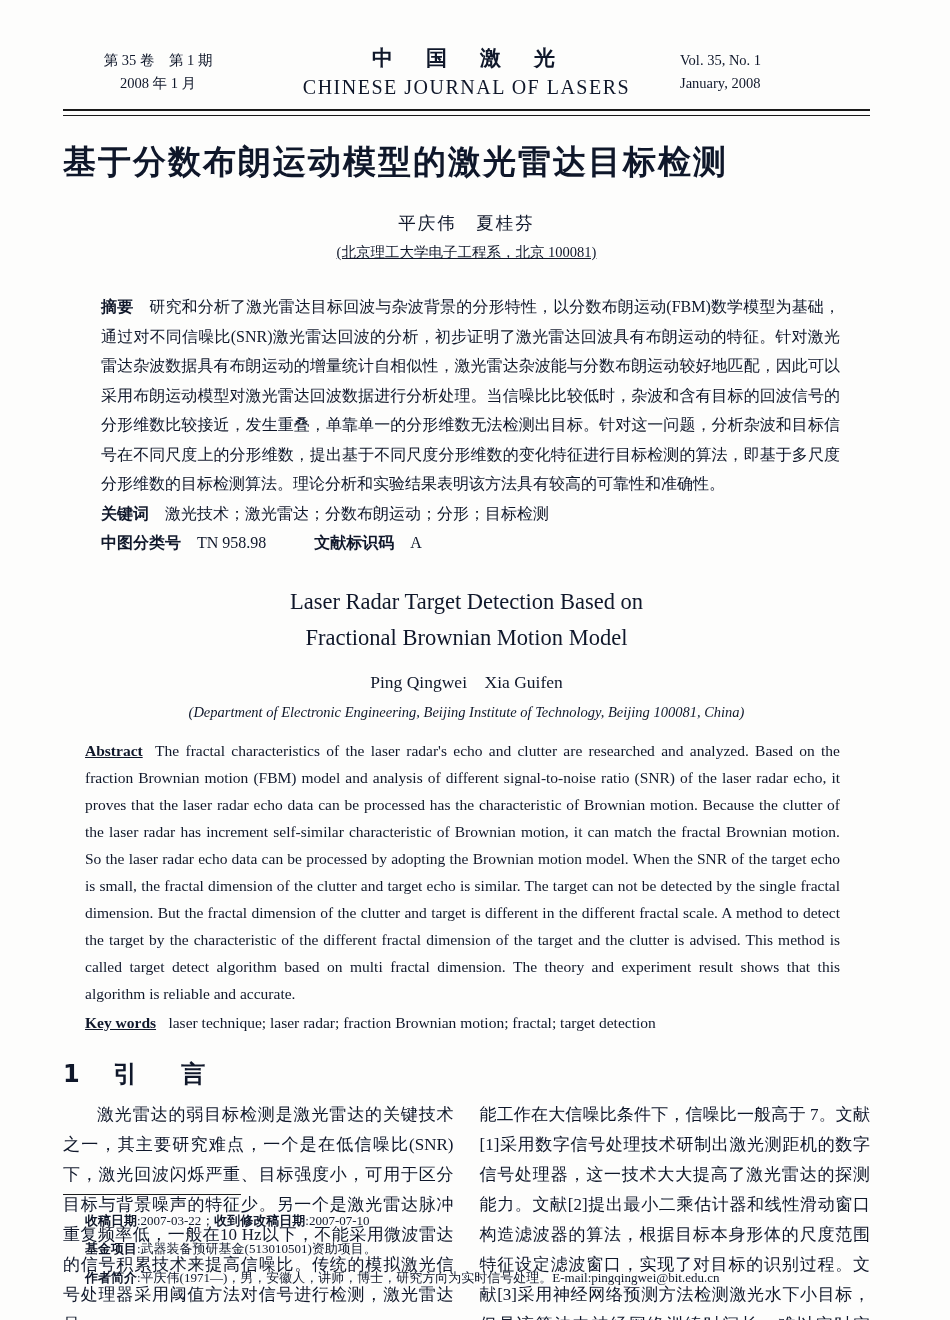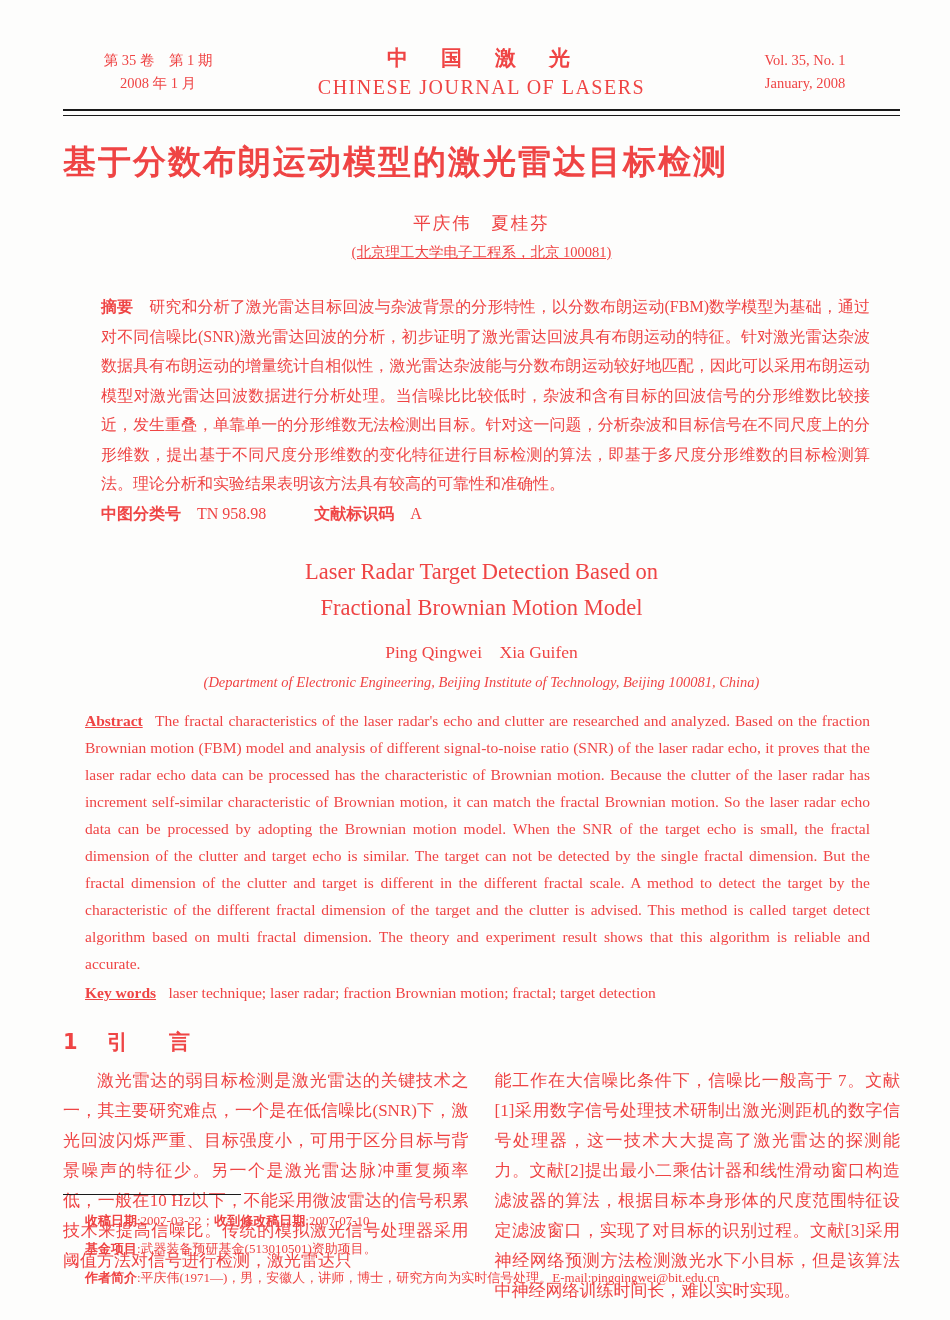--- a/index.html
+++ b/index.html
@@ -1,31 +1,31 @@
 <!DOCTYPE html>
 <html><head>
 <meta charset="utf-8">
 <style>
   html,body{margin:0;padding:0;background:#e9e9e7;}
   .page{
     position:relative;
     width:950px;height:1320px;
     margin:0 auto;
     background:#fdfdfc;
-    color:#ef4444;
+    color:#0f172a;
     font-family:"Liberation Serif","DejaVu Serif",serif;
     box-sizing:border-box;
-    padding:44px 50px 0 63px;
+    padding:44px 80px 0 63px;
     overflow:hidden;
   }
   
   .jheader{display:flex;justify-content:space-between;align-items:center;}
   .jh-left,.jh-right{width:190px;font-size:14.5px;line-height:23px;}
   .jh-left{text-align:center;}
-  .jh-right{text-align:center;}
+  .jh-right{}
   .jh-center{flex:1;text-align:center;}
   .jh-cn{font-size:21px;font-weight:600;letter-spacing:6px;}
   .jh-en{font-size:20px;letter-spacing:1.5px;margin-top:4px;font-family:"Liberation Serif",serif;}
   .double-rule{margin-top:10px;height:4px;border-top:2.5px solid #1a1a1a;border-bottom:1.5px solid #1a1a1a;}
   
   .artnum{margin-top:14px;font-size:15px;font-family:"DejaVu Sans","Liberation Sans",sans-serif;}
   .artnum b{font-weight:bold;}
   .artnum span{font-family:"Liberation Serif",serif;font-size:15.5px;}
   
   .title-cn{margin-top:24px;text-align:left;font-size:33px;font-weight:bold;letter-spacing:2px;
@@ -39,21 +39,21 @@
   .clc .lbl2{font-weight:bold;font-family:"DejaVu Sans","Liberation Sans",sans-serif;}
   .clc .val{margin:0 3em 0 1em;}
   .clc .val2{margin-left:1em;}
   
   .title-en{margin-top:26px;text-align:center;font-size:22.5px;font-weight:normal;line-height:36px;}
   .authors-en{margin-top:14px;text-align:center;font-size:17.5px;}
   .affil-en{margin-top:10px;text-align:center;font-size:14.5px;font-style:italic;}
   .block-en{margin:16px 30px 0 22px;font-size:15.5px;line-height:27px;text-align:justify;}
   .block-en .lbl{font-weight:bold;font-style:normal;margin-right:0.8em;text-decoration:underline;}
   
-  .sec-head{margin:22px 0 10px 0;font-size:21px;font-weight:bold;
+  .sec-head{margin:22px 0 10px 0;font-size:24px;font-weight:bold;
             font-family:"DejaVu Sans","Liberation Sans",sans-serif;}
   .sec-head .num{margin-right:1.4em;}
   .sec-head .ttl{letter-spacing:10px;}
   .cols{display:flex;gap:26px;}
   .col{flex:1;font-size:17px;line-height:30px;text-align:justify;}
   .indent{text-indent:2em;}
   
   .footnote{position:absolute;left:63px;right:50px;bottom:28px;}
   .fn-rule{width:178px;border-top:1.5px solid #1a1a1a;margin-bottom:12px;}
   .fn-lines{padding-left:22px;font-size:13px;line-height:28.5px;}
@@ -80,20 +80,21 @@
   </div>
   <div class="double-rule"></div>
 
 
   <div class="title-cn">基于分数布朗运动模型的激光雷达目标检测</div>
   <div class="authors-cn">平庆伟　夏桂芬</div>
   <div class="affil-cn">(北京理工大学电子工程系，北京 100081)</div>
 
   <div class="block-cn">
     <p style="margin:0;"><span class="lbl">摘要</span><span>研究和分析了激光雷达目标回波与杂波背景的分形特性，以分数布朗运动(FBM)数学模型为基础，通过对不同信噪比(SNR)激光雷达回波的分析，初步证明了激光雷达回波具有布朗运动的特征。针对激光雷达杂波数据具有布朗运动的增量统计自相似性，激光雷达杂波能与分数布朗运动较好地匹配，因此可以采用布朗运动模型对激光雷达回波数据进行分析处理。当信噪比比较低时，杂波和含有目标的回波信号的分形维数比较接近，发生重叠，单靠单一的分形维数无法检测出目标。针对这一问题，分析杂波和目标信号在不同尺度上的分形维数，提出基于不同尺度分形维数的变化特征进行目标检测的算法，即基于多尺度分形维数的目标检测算法。理论分析和实验结果表明该方法具有较高的可靠性和准确性。</span></p>
+    <p class="kline" style="margin:0;"><span class="lbl">关键词</span><span>激光技术；激光雷达；分数布朗运动；分形；目标检测</span></p>
     <p class="kline clc" style="margin:0;"><span class="lbl2">中图分类号</span><span class="val">TN 958.98</span><span class="lbl2">文献标识码</span><span class="val2">A</span></p>
   </div>
 
   <div class="title-en">
     <div>Laser Radar Target Detection Based on</div>
     <div>Fractional Brownian Motion Model</div>
   </div>
   <div class="authors-en">Ping Qingwei　Xia Guifen</div>
   <div class="affil-en">(Department of Electronic Engineering, Beijing Institute of Technology, Beijing 100081, China)</div>
 

